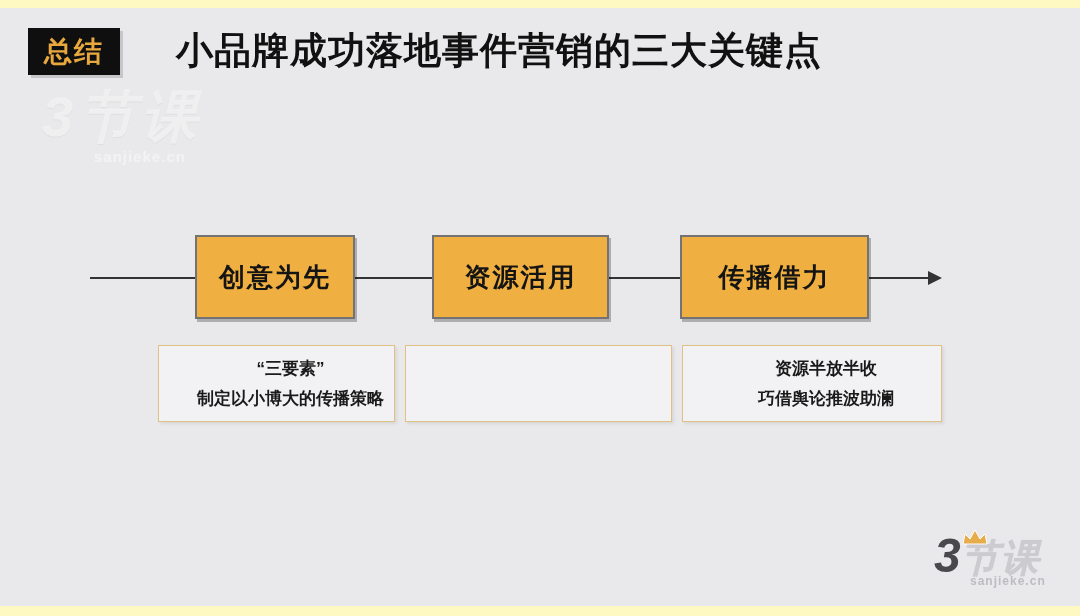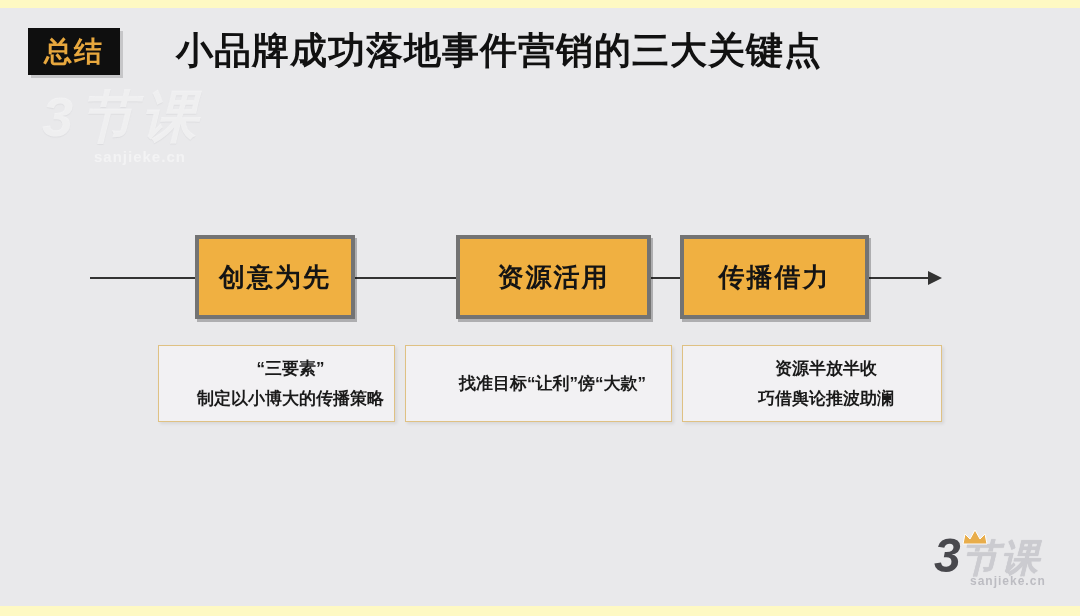--- a/index.html
+++ b/index.html
@@ -88,32 +88,32 @@
     width: 0; height: 0;
     border-left: 14px solid #333;
     border-top: 7px solid transparent;
     border-bottom: 7px solid transparent;
   }
   .step-box {
     position: absolute;
     top: 227px;
     height: 84px;
     background: #f0b041;
-    border: 4px solid #737373;
+    border: 2px solid #737373;
     display: flex;
     align-items: center;
     justify-content: center;
     font-size: 26px;
     font-weight: 900;
     color: #141414;
     letter-spacing: 2px;
     box-shadow: 2px 3px 0 rgba(0,0,0,0.25);
   }
   .step-box.s0 { left: 195px; width: 160px; }
-  .step-box.s1 { left: 456px; width: 195px; }
+  .step-box.s1 { left: 432px; width: 177px; }
   .step-box.s2 { left: 680px; width: 189px; }
 
   .note-box {
     position: absolute;
     top: 337px;
     height: 77px;
     background: #f2f1f3;
     border: 1px solid #dfc183;
     display: flex;
     flex-direction: column;
@@ -193,21 +193,20 @@
 
     <div class="step-box s0">创意为先</div>
     <div class="step-box s1">资源活用</div>
     <div class="step-box s2">传播借力</div>
 
     <div class="note-box n0">
       <div class="note-line">“三要素”</div>
       <div class="note-line">制定以小博大的传播策略</div>
     </div>
     <div class="note-box n1">
-      <div class="note-line">找准目标“让利”傍“大款”</div>
     </div>
     <div class="note-box n2">
       <div class="note-line">资源半放半收</div>
       <div class="note-line">巧借舆论推波助澜</div>
     </div>
 
     <div class="logo-br">
       <span class="crown">
         <svg width="26" height="15" viewBox="0 0 26 15">
           <path d="M1 14 L3 4 L8 9 L13 0 L18 9 L23 4 L25 14 Z" fill="#e8a83e" stroke="#ffffff" stroke-width="1"></path>

